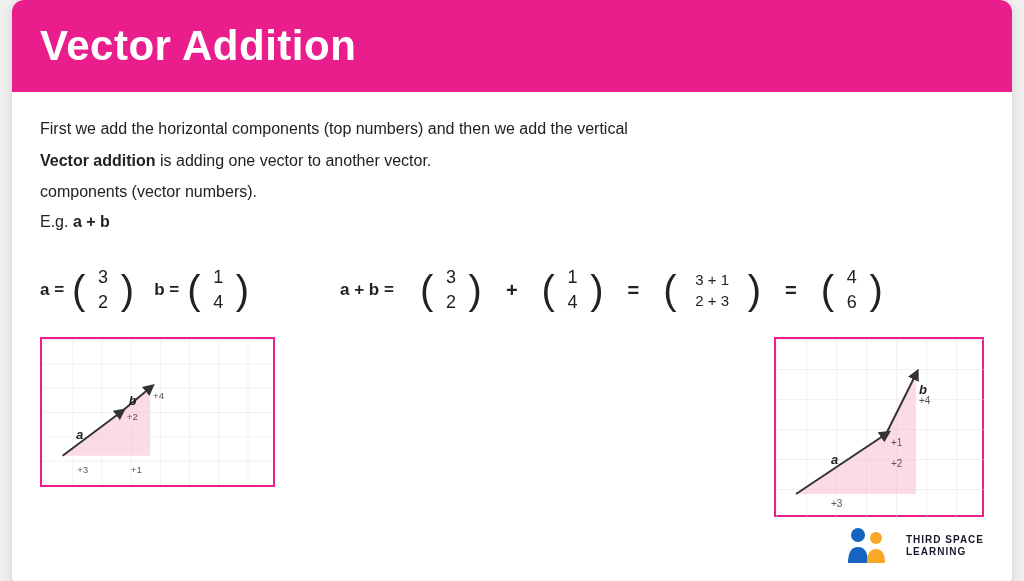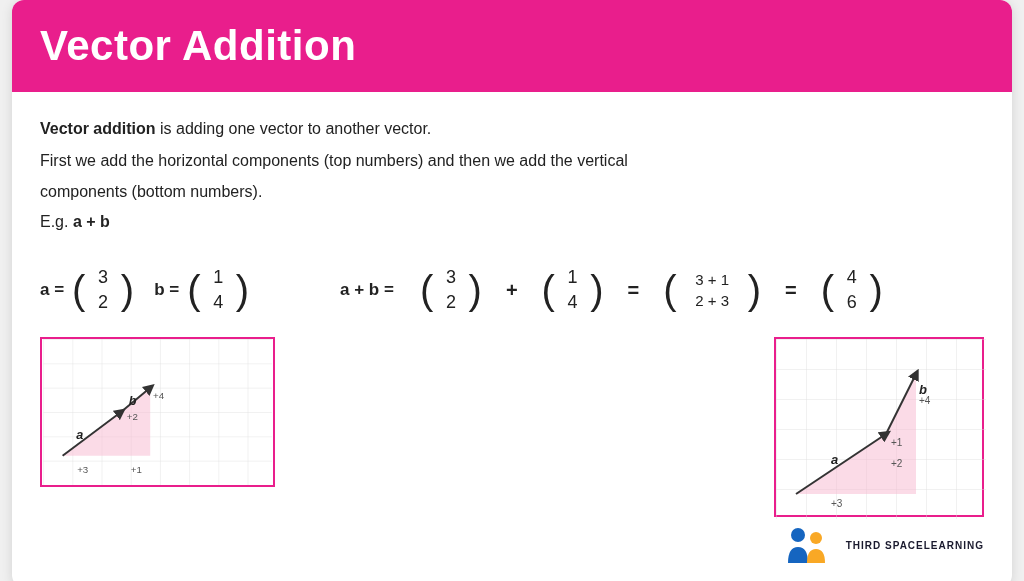--- a/index.html
+++ b/index.html
@@ -141,21 +141,21 @@
       margin-top: 4px;
     }
     .tsl-logo {
       display: flex;
       align-items: center;
       gap: 10px;
       margin-top: 8px;
     }
     .tsl-text {
       display: flex;
-      flex-direction: row;
+      flex-direction: column;
       line-height: 1.2;
     }
     .tsl-text span:first-child {
       font-size: 11px;
       font-weight: bold;
       color: #1a1a2e;
       letter-spacing: 1px;
     }
     .tsl-text span:last-child {
       font-size: 11px;
@@ -174,27 +174,27 @@
 
 <div class="card">
 
   <div class="header" style="background:#e91e8c;">
     <h1>Vector Addition</h1>
   </div>
 
   <div class="content">
 
     <p class="intro-text">
+      <span>First we add the horizontal components (top numbers) and then we add the vertical</span>
+    </p>
+    <p class="intro-text">
       <strong>Vector addition</strong><span> is adding one vector to another vector.</span>
     </p>
-    <p class="intro-text">
-      <span>First we add the horizontal components (top numbers) and then we add the vertical</span>
-    </p>
     <p class="intro-text" style="margin-bottom:8px;">
-      <span>components (bottom numbers).</span>
+      <span>components (vector numbers).</span>
     </p>
     <p class="eg-label">
       <span>E.g. </span><strong>a + b</strong>
     </p>
 
     <div class="math-section">
 
       <div class="vectors-left">
         <div class="vector-expr">
           <span>a =</span>

